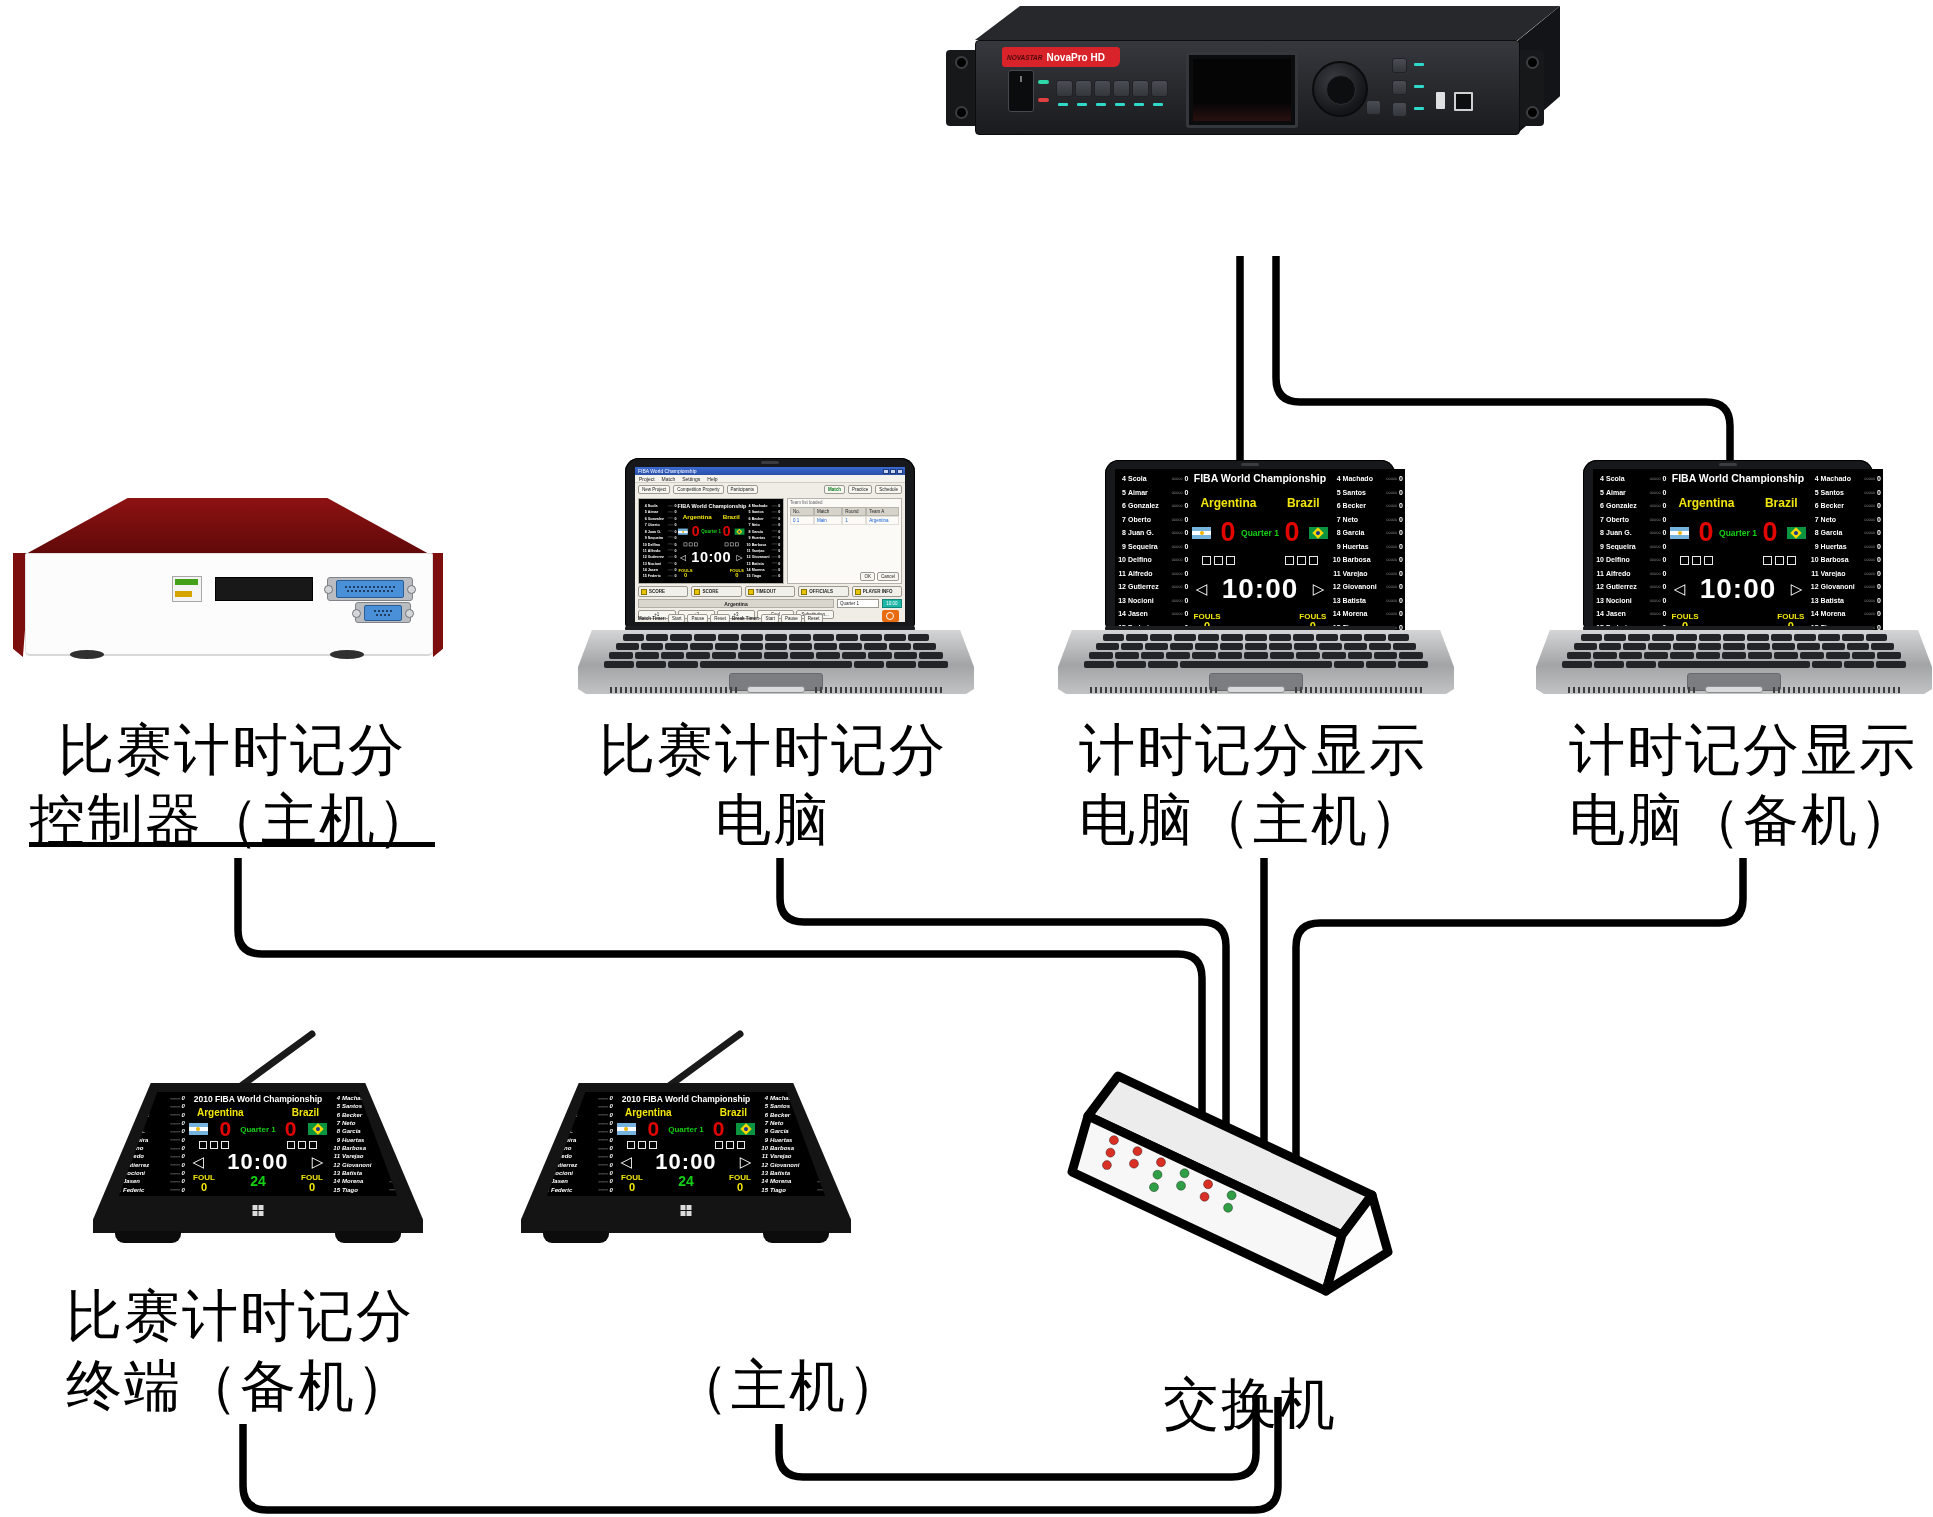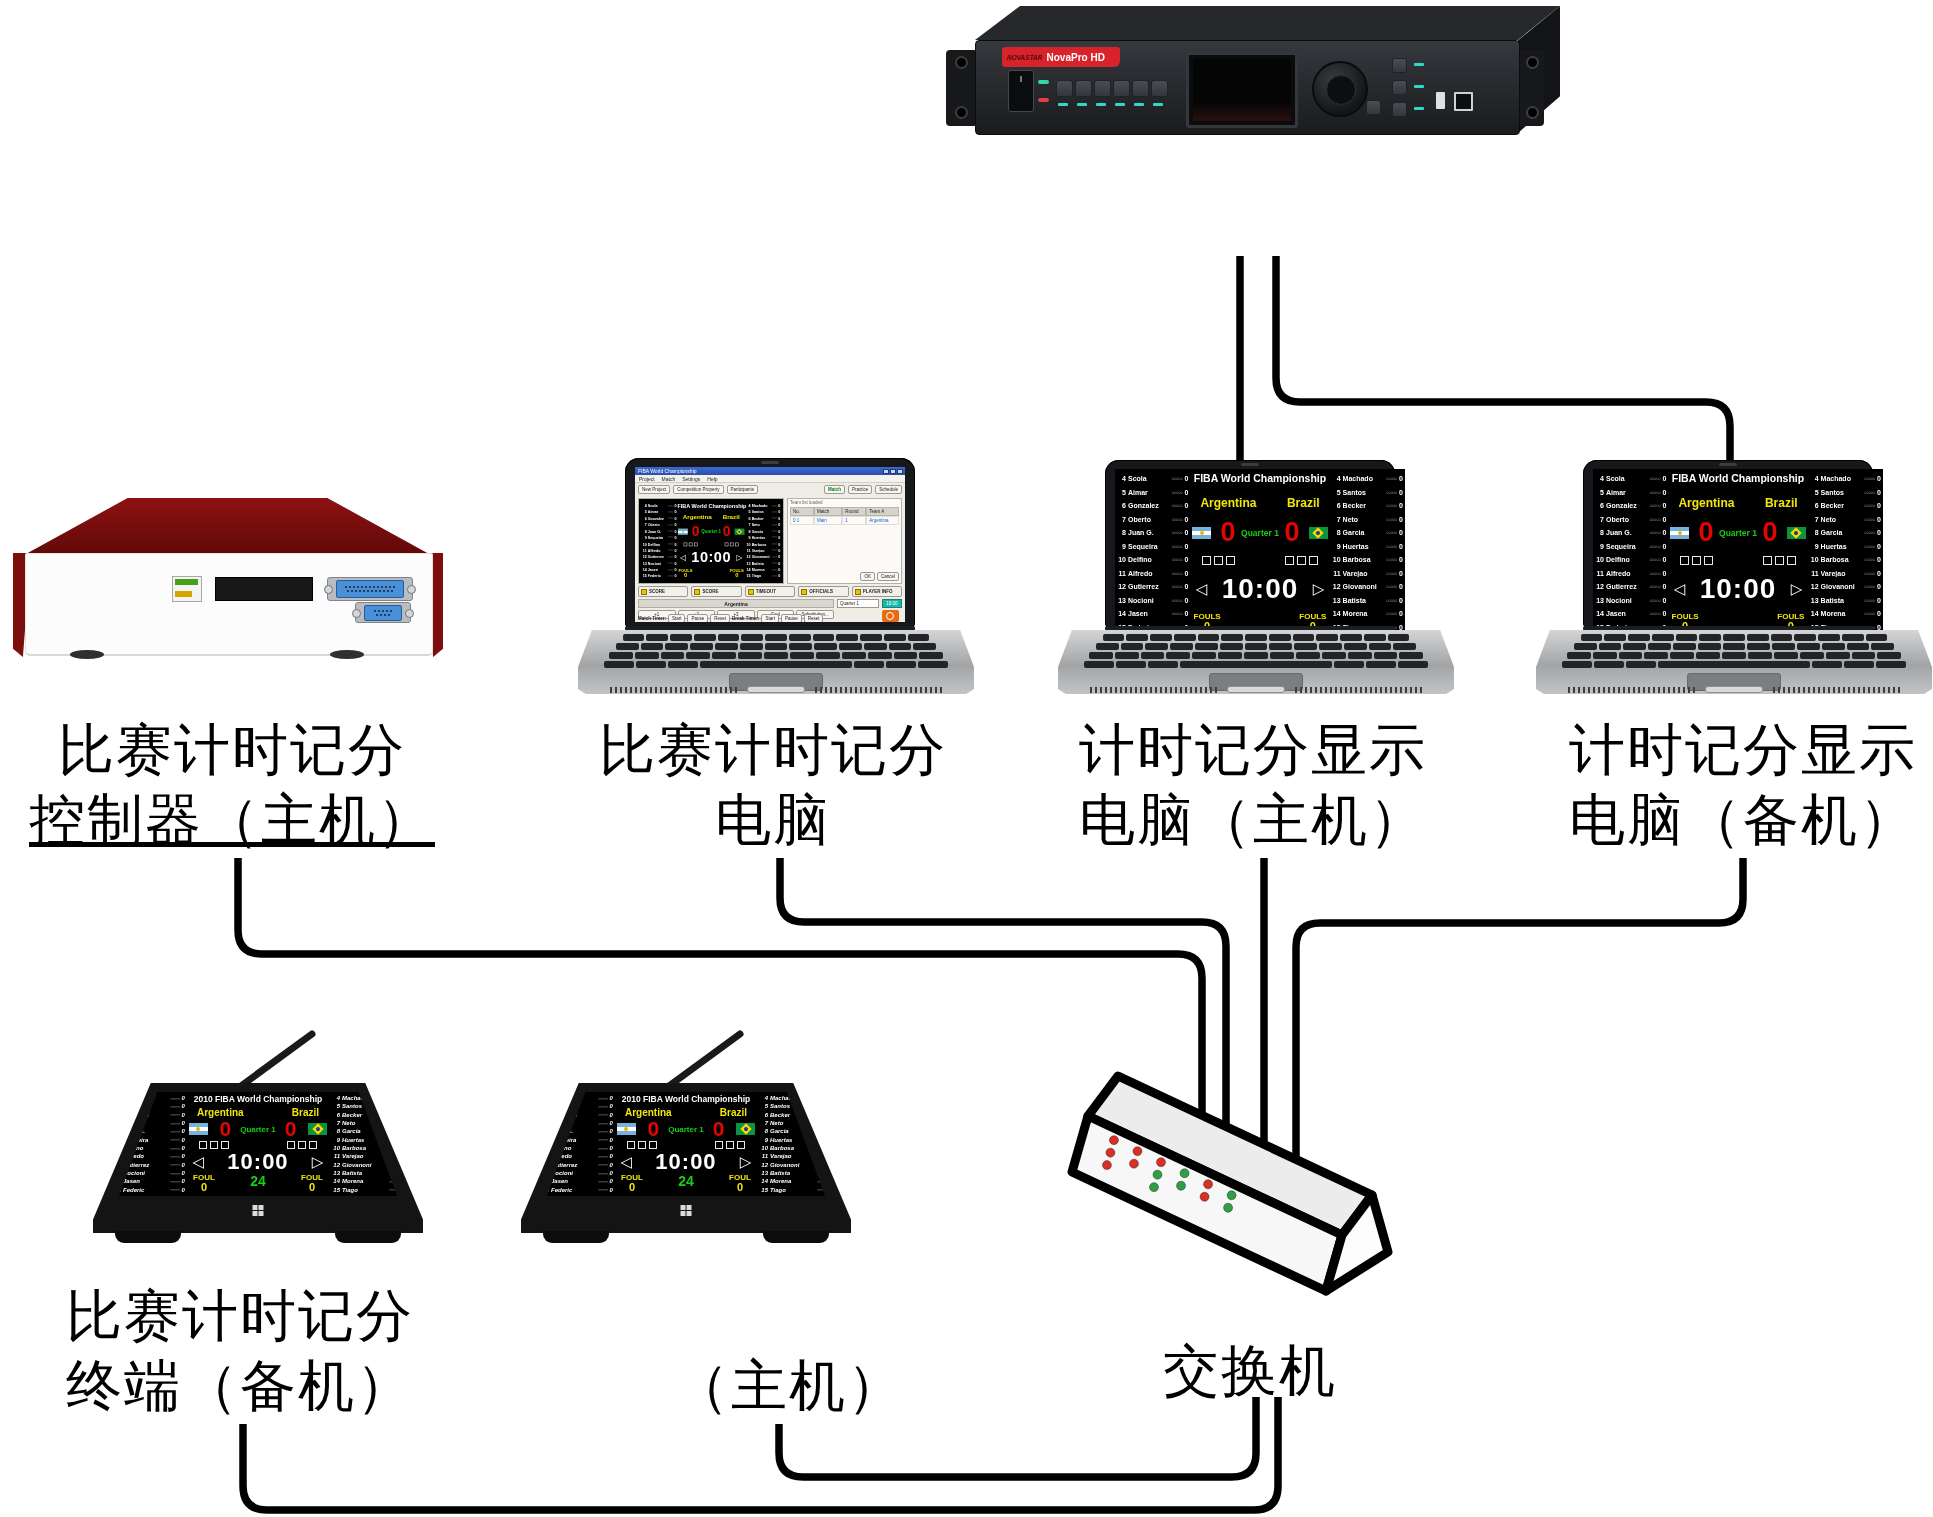--- a/index.html
+++ b/index.html
@@ -1695,14 +1695,14 @@
   <div class="lbl" style="left:1253px;top:788px;">电脑（主机）</div>
 
   <div class="lbl" style="left:1743px;top:718px;">计时记分显示</div>
   <div class="lbl" style="left:1743px;top:788px;">电脑（备机）</div>
 
   <div class="lbl" style="left:240px;top:1284px;">比赛计时记分</div>
   <div class="lbl" style="left:240px;top:1354px;">终端（备机）</div>
 
   <div class="lbl" style="left:789px;top:1354px;">（主机）</div>
 
-  <div class="lbl" style="left:1250px;top:1339px;text-align:right;">交换机</div>
+  <div class="lbl" style="left:1250px;top:1372px;text-align:right;">交换机</div>
 </div>
 
 </body></html>

